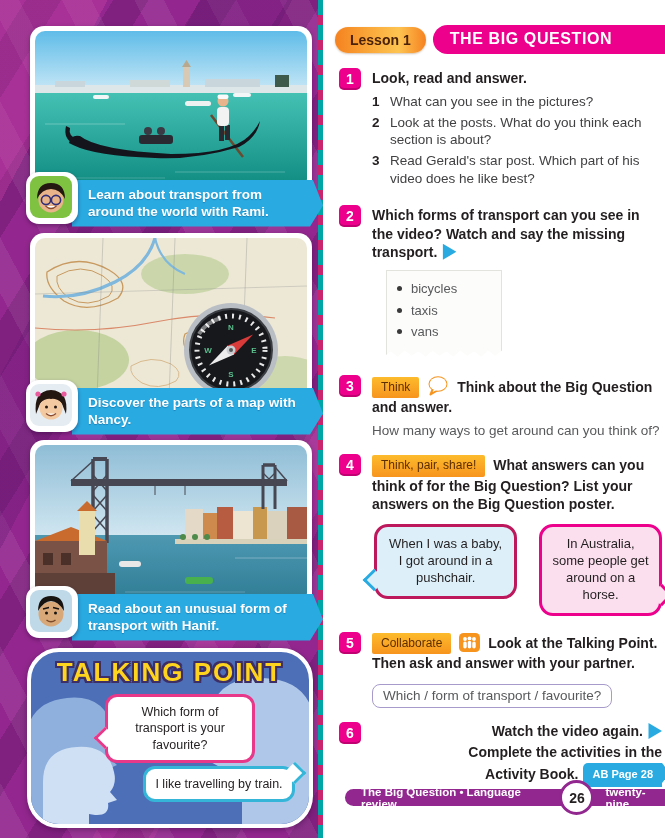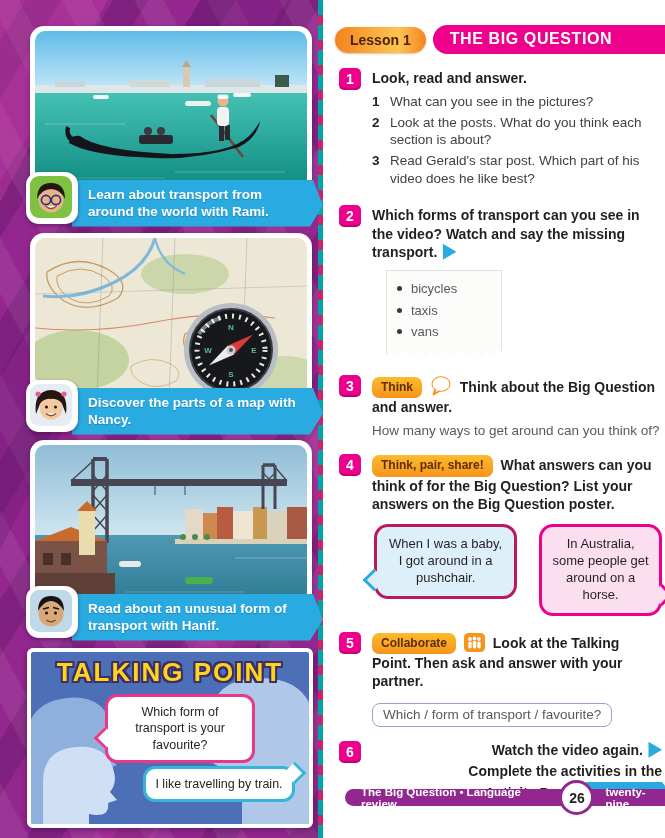--- a/index.html
+++ b/index.html
@@ -24,21 +24,21 @@
   .avatar{width:52px;height:52px;background:#fff;border-radius:13px;padding:4px;box-sizing:border-box;
       box-shadow:0 2px 4px rgba(40,5,50,.4);flex:none;z-index:2;}
   .avatar svg{display:block;border-radius:9px;}
   .caption-banner{margin:8px 0 0 -6px;max-width:238px;background:#29ABE2;color:#fff;
       font-weight:bold;font-size:13.5px;line-height:1.28;padding:6px 18px 6px 16px;
       clip-path:polygon(0 0,calc(100% - 10px) 0,100% 55%,calc(100% - 13px) 100%,0 100%);
       text-shadow:0 1px 1px rgba(0,60,110,.35);}
 
   
   .talking-point{position:absolute;left:27px;top:648px;width:286px;height:180px;
-      background:#4D6FB8;border:4px solid #fff;border-radius:6px;box-sizing:border-box;
+      background:#4D6FB8;border:4px solid #fff;border-radius:32px;box-sizing:border-box;
       overflow:hidden;box-shadow:0 2px 6px rgba(40,5,50,.4);}
   .tp-sil{position:absolute;left:0;top:0;}
   .tp-title{position:relative;text-align:center;margin-top:5px;color:#FFD41E;
       font-weight:800;font-size:26px;letter-spacing:2px;
       text-shadow:-2px 0 0 #3E2F66,2px 0 0 #3E2F66,0 -2px 0 #3E2F66,0 2px 0 #3E2F66,2px 2px 0 #3E2F66,-2px 2px 0 #3E2F66,2px -2px 0 #3E2F66,-2px -2px 0 #3E2F66;}
   .tp-bubble{position:absolute;background:#fff;border-radius:12px;font-size:12.5px;line-height:1.3;
       color:#231F20;text-align:center;padding:7px 9px;}
   .tp-bubble.q{left:74px;top:42px;width:126px;border:3px solid #E8388A;}
   .tp-bubble.a{left:112px;top:114px;width:128px;border:3px solid #35B6D9;}
   .tp-bubble.q::after{content:'';position:absolute;left:-11px;bottom:14px;width:13px;height:13px;
@@ -67,21 +67,21 @@
   .play-icon{display:inline-block;width:15px;height:17px;background:#29ABE2;vertical-align:-3px;
       clip-path:polygon(10% 3%,100% 50%,10% 97%);margin-left:4px;}
 
   .note-paper{margin:8px 0 2px 14px;width:96px;background:#FCFCFA;border:1px solid #E3E3DE;
       padding:7px 8px 16px 10px;
       clip-path:polygon(0 0,100% 0,100% 90%,94% 96%,88% 90%,82% 97%,76% 91%,70% 96%,64% 90%,58% 97%,52% 91%,46% 96%,40% 90%,34% 97%,28% 91%,22% 96%,16% 90%,10% 97%,4% 91%,0 95%);}
   .note-item{font-size:13px;color:#58595B;line-height:1.65;display:flex;align-items:center;}
   .note-item::before{content:'';width:5px;height:5px;border-radius:50%;background:#3A3A3A;margin-right:9px;flex:none;}
 
   .badge-pill{display:inline-block;background:linear-gradient(180deg,#FDBB2C,#F7941E);
-      color:#5C2E00;font-weight:bold;font-size:12px;padding:2px 9px 3px;border-radius:7px;
+      color:#5C2E00;font-weight:normal;font-size:12px;padding:2px 9px 3px;border-radius:2px;
       vertical-align:1px;margin-right:4px;}
   .inline-icon{display:inline-block;vertical-align:-4px;margin-right:4px;}
 
   .quest{font-size:13.5px;color:#58595B;line-height:1.35;margin:3px 0 0;}
 
   .bubbles{display:flex;gap:22px;margin:10px 0 2px 2px;align-items:flex-start;}
   .speech{position:relative;border-radius:14px;font-size:13px;line-height:1.3;color:#231F20;
       text-align:center;padding:9px 10px;}
   .speech.blue{width:126px;background:#DDF0FA;border:3px solid #be185d;}
   .speech.pink{width:104px;background:#FBDFEE;border:3px solid #EC008C;text-align:center;}

